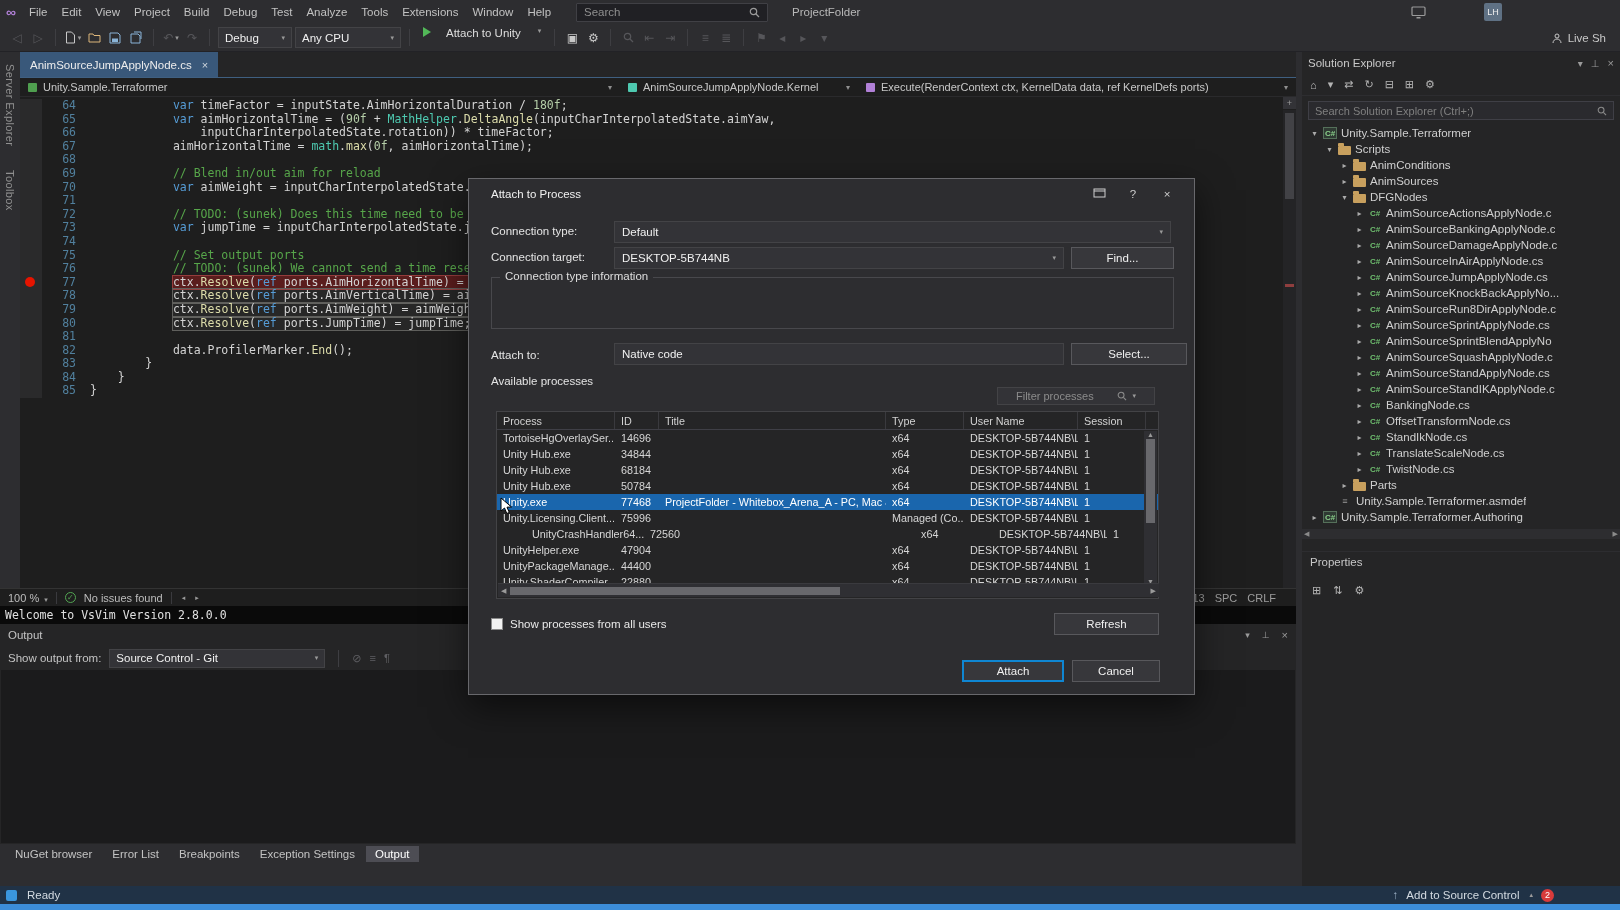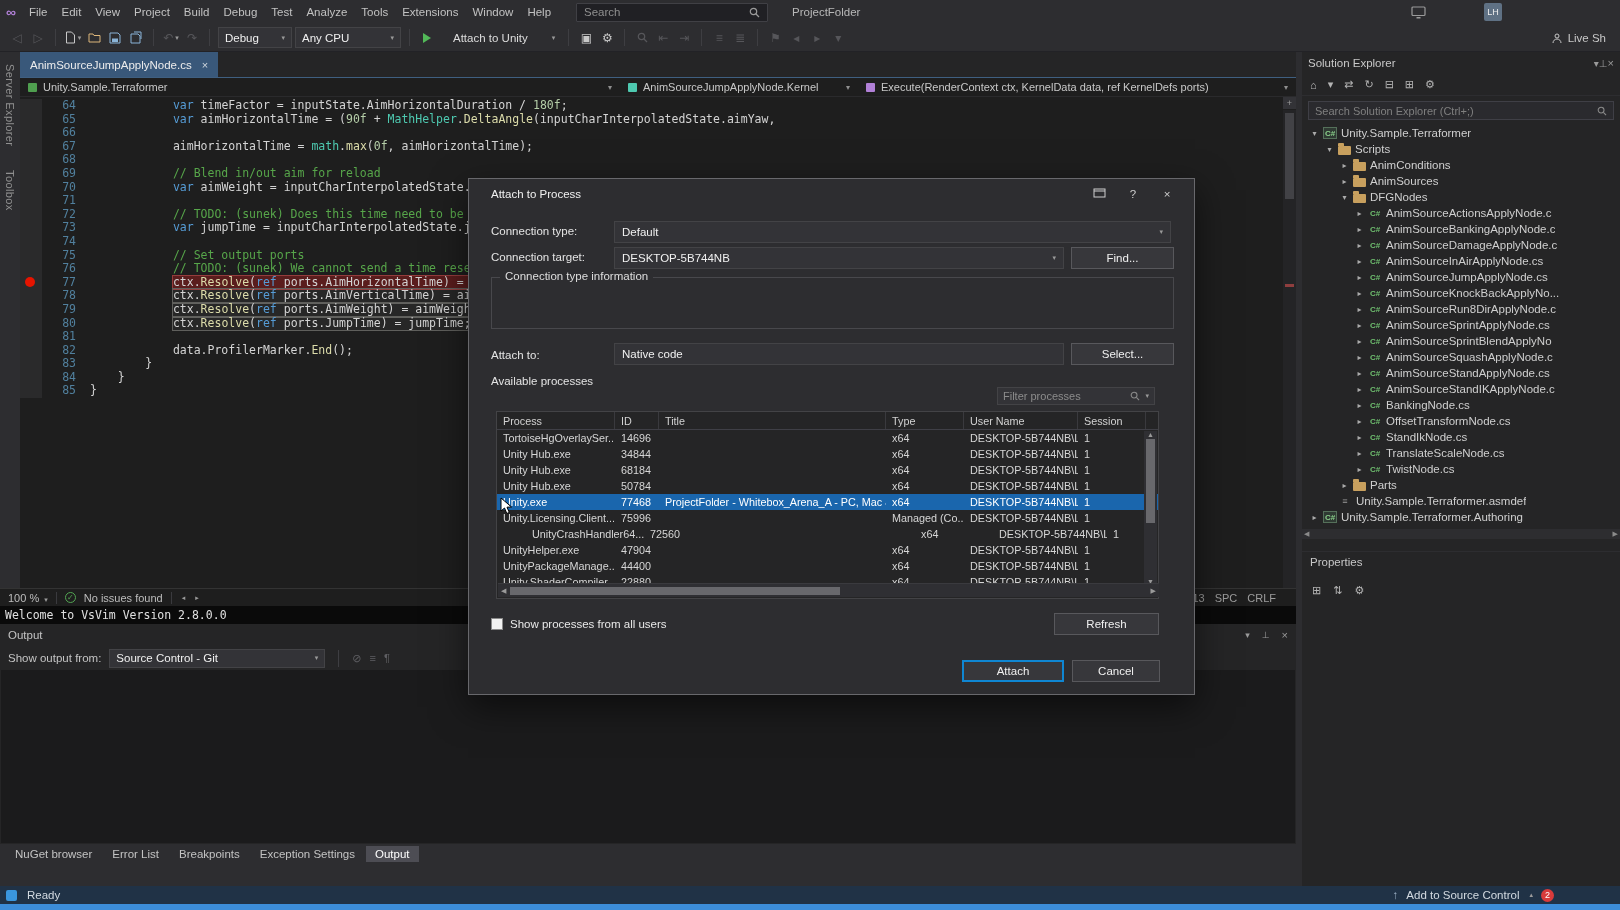--- a/index.html
+++ b/index.html
@@ -17,21 +17,21 @@
 #tb-right{margin-left:auto;display:flex;align-items:center;gap:58px;margin-right:118px}
 #avatar{width:18px;height:18px;background:#5f7184;color:#eee;font-size:9px;display:flex;align-items:center;justify-content:center;border-radius:2px}
 
 
 #toolbar{position:absolute;left:0;top:24px;width:1620px;height:28px;background:#2d2d30;display:flex;align-items:center;padding:0 8px;font-size:11.5px;gap:3px;border-bottom:1px solid #222226;z-index:5}
 .ticon{min-width:18px;height:18px;display:flex;align-items:center;justify-content:center;color:#c8c8c8;font-size:12px}
 .ticon.dis{color:#56565a}
 .chev{font-size:7px;color:#9a9a9a;margin-left:2px}
 .tsep{width:1px;height:17px;background:#3e3e42;margin:0 5px}
 .combo{height:21px;background:#333337;border:1px solid #434346;color:#f0f0f0;display:flex;align-items:center;justify-content:space-between;gap:10px;padding:0 6px}
-#attach-btn{display:flex;align-items:center;gap:22px;padding:0 5px;color:#ddd;height:21px}
+#attach-btn{display:flex;align-items:flex-start;gap:15px;padding:0 5px;color:#ddd;height:21px}
 #play-tri{width:0;height:0;border-left:8px solid #52b858;border-top:5px solid transparent;border-bottom:5px solid transparent}
 #live-share{margin-left:auto;display:flex;align-items:center;gap:5px;color:#c8c8c8;margin-right:6px}
 
 
 #left-rail{position:absolute;left:0;top:52px;width:20px;height:536px;background:#2d2d30}
 .rail-tab{writing-mode:vertical-lr;font-size:11px;color:#919191;padding:12px 4px;letter-spacing:.4px}
 
 
 #editor{position:absolute;left:20px;top:52px;width:1276px;height:536px;background:#1e1e1e;display:flex;flex-direction:column}
 #tabstrip{height:26px;background:#252526;display:flex;align-items:stretch;border-bottom:1px solid #3f5f80}
@@ -85,21 +85,21 @@
 .oc-ic{color:#5f5f63;font-size:11px}
 #output-body{flex:1;background:#1b1b1c;margin:0 1px 1px 1px}
 
 
 #btabs{position:absolute;left:0;top:844px;width:1296px;height:20px;display:flex;align-items:center;padding-left:6px;font-size:11.5px;color:#c3c3c3;gap:2px}
 .btab{padding:2px 9px}
 .btab.active{background:#4d4d54;color:#fff}
 
 
 #sepanel{position:absolute;left:1302px;top:52px;width:318px;height:834px;background:#252526;font-size:11.5px}
-#se-head{height:22px;display:flex;align-items:center;color:#c8c8c8;padding:0 6px;gap:0}
+#se-head{height:22px;display:flex;align-items:center;color:#c8c8c8;padding:0 6px;gap:8px}
 #se-head .spacer{flex:1}
 .se-hic{color:#9a9a9a;font-size:10px}
 #se-tools{height:22px;display:flex;align-items:center;gap:11px;padding:0 8px;color:#b4b4b4;font-size:11px;border-bottom:1px solid #2d2d30}
 #se-search{margin:5px 6px;height:19px;background:#2a2a2e;border:1px solid #3f3f46;display:flex;align-items:center;justify-content:space-between;padding:0 6px;color:#7f7f7f;font-size:11px}
 #setree{margin-top:2px}
 .trow{display:flex;align-items:center;height:16px;gap:4px;white-space:nowrap;overflow:hidden;color:#cfcfcf}
 .tarrow{width:9px;font-size:8px;color:#ababab;flex:0 0 auto;text-align:center}
 .tic{flex:0 0 auto;display:flex;align-items:center;justify-content:center}
 .ic-folder{width:13px;height:9px;background:#c8a05e;border-radius:1px;position:relative;margin-top:2px}
 .ic-folder::before{content:'';position:absolute;top:-3px;left:0;width:6px;height:3px;background:#c8a05e;border-radius:1px 1px 0 0}
@@ -125,21 +125,21 @@
 .dlg-tic{width:34px;text-align:center;color:#cfcfcf}
 .dabs{position:absolute}
 .dlabel{color:#e4e4e4}
 .dcombo{height:22px;background:#333337;border:1px solid #434346;display:flex;align-items:center;justify-content:space-between;padding:0 7px;color:#f0f0f0}
 .dinput{height:22px;background:#333337;border:1px solid #434346;display:flex;align-items:center;padding:0 7px;color:#f0f0f0}
 .dbtn{height:22px;background:#37373b;border:1px solid #58585c;color:#f0f0f0;display:flex;align-items:center;justify-content:center}
 .dbtn.primary{border-color:#0f86d2;box-shadow:inset 0 0 0 1px #0f86d2}
 #dgroup{left:22px;top:98px;width:683px;height:52px;border:1px solid #48484c}
 #dgroup-legend{position:absolute;top:-8px;left:8px;background:#2d2d30;padding:0 5px;color:#dedede}
 #dgroup-text{padding:8px 10px 0 10px;color:#c9c9c9;font-size:11.2px;line-height:14px}
-#dfilter{left:528px;top:208px;width:158px;height:18px;background:#333337;border:1px solid #434346;display:flex;align-items:center;justify-content:space-between;padding:0 5px;color:#8c8c8c;font-size:11px;gap:4px}
+#dfilter{left:528px;top:208px;width:158px;height:18px;background:#333337;border:1px solid #434346;display:flex;align-items:center;justify-content:space-between;padding:0 18px;color:#8c8c8c;font-size:11px;gap:4px}
 #ptable{left:27px;top:232px;width:663px;height:188px;background:#252526;border:1px solid #434346;font-size:10.8px}
 #ptable-head{display:flex;height:18px;border-bottom:1px solid #3f3f46;align-items:stretch;color:#d2d2d2}
 .th{padding-left:6px;border-right:1px solid #3a3a3e;display:flex;align-items:center;flex:0 0 auto}
 #ptable-body{height:154px;overflow:hidden}
 .prow{display:flex;height:16px;align-items:stretch;color:#d6d6d6}
 .prow .td{padding-left:6px;overflow:hidden;white-space:nowrap;display:flex;align-items:center;flex:0 0 auto}
 .prow.sel{background:#1a66ad;color:#fff}
 #pvscroll{position:absolute;right:1px;top:19px;width:13px;height:154px;background:#2f2f33;display:flex;flex-direction:column;align-items:center;font-size:7px;color:#9a9a9a}
 #pvthumb{width:9px;height:84px;background:#68686c;margin-top:1px}
 #phscroll{position:absolute;left:1px;bottom:1px;width:661px;height:14px;background:#2f2f33;border-top:1px solid #3a3a3e;display:flex;align-items:center;font-size:7px;color:#9a9a9a;padding:0 3px;gap:4px}
@@ -286,21 +286,21 @@
       <div class="crumb-seg">
         <span class="ci ci2"></span>
         <span class="crumb-label">Execute(RenderContext ctx, KernelData data, ref KernelDefs ports)</span>
         <span class="crumb-chev">▾</span>
       </div>
     </div>
   <div id="code-wrap">
     <div id="code-lines">
         <div class="line"><span class="bpm"></span><span class="ln">64</span><span class="lc"><span class="chunk" style="margin-left: 82.92px;"><span class="tk-kw">var</span><span class="tk-p"> timeFactor = inputState.AimHorizontalDuration / </span><span class="tk-n">180f</span><span class="tk-p">;</span></span></span></div>
         <div class="line"><span class="bpm"></span><span class="ln">65</span><span class="lc"><span class="chunk" style="margin-left: 82.92px;"><span class="tk-kw">var</span><span class="tk-p"> aimHorizontalTime = (</span><span class="tk-n">90f</span><span class="tk-p"> + </span><span class="tk-t">MathHelper</span><span class="tk-p">.</span><span class="tk-m">DeltaAngle</span><span class="tk-p">(inputCharInterpolatedState.aimYaw,</span></span></span></div>
-        <div class="line"><span class="bpm"></span><span class="ln">66</span></div>
+        <div class="line"><span class="bpm"></span><span class="ln">66</span><span class="lc"><span class="chunk" style="margin-left: 110.56px;"><span class="tk-p">inputCharInterpolatedState.rotation)) * timeFactor;</span></span></span></div>
         <div class="line"><span class="bpm"></span><span class="ln">67</span><span class="lc"><span class="chunk" style="margin-left: 82.92px;"><span class="tk-p">aimHorizontalTime = </span><span class="tk-t">math</span><span class="tk-p">.</span><span class="tk-m">max</span><span class="tk-p">(</span><span class="tk-n">0f</span><span class="tk-p">, aimHorizontalTime);</span></span></span></div>
         <div class="line"><span class="bpm"></span><span class="ln">68</span><span class="lc"><span class="chunk" style="margin-left: 0px;"></span></span></div>
         <div class="line"><span class="bpm"></span><span class="ln">69</span><span class="lc"><span class="chunk" style="margin-left: 82.92px;"><span class="tk-c">// Blend in/out aim for reload</span></span></span></div>
         <div class="line"><span class="bpm"></span><span class="ln">70</span><span class="lc"><span class="chunk" style="margin-left: 82.92px;"><span class="tk-kw">var</span><span class="tk-p"> aimWeight = inputCharInterpolatedState.blend</span></span></span></div>
         <div class="line"><span class="bpm"></span><span class="ln">71</span><span class="lc"><span class="chunk" style="margin-left: 0px;"></span></span></div>
         <div class="line"><span class="bpm"></span><span class="ln">72</span><span class="lc"><span class="chunk" style="margin-left: 82.92px;"><span class="tk-c">// TODO: (sunek) Does this time need to be loop</span></span></span></div>
         <div class="line"><span class="bpm"></span><span class="ln">73</span><span class="lc"><span class="chunk" style="margin-left: 82.92px;"><span class="tk-kw">var</span><span class="tk-p"> jumpTime = inputCharInterpolatedState.jumpT</span></span></span></div>
         <div class="line"><span class="bpm"></span><span class="ln">74</span><span class="lc"><span class="chunk" style="margin-left: 0px;"></span></span></div>
         <div class="line"><span class="bpm"></span><span class="ln">75</span><span class="lc"><span class="chunk" style="margin-left: 82.92px;"><span class="tk-c">// Set output ports</span></span></span></div>
         <div class="line"><span class="bpm"></span><span class="ln">76</span><span class="lc"><span class="chunk" style="margin-left: 82.92px;"><span class="tk-c">// TODO: (sunek) We cannot send a time reset an</span></span></span></div>
@@ -572,21 +572,21 @@
   <div class="dabs dbtn" style="left:602px;top:68px;width:103px">Find...</div>
 
   <div class="dabs" id="dgroup">
     <span id="dgroup-legend">Connection type information</span>
   </div>
 
   <span class="dabs dlabel" style="left:22px;top:170px">Attach to:</span>
   <div class="dabs dinput" style="left:145px;top:164px;width:450px">
     <span>Native code</span>
   </div>
-  <div class="dabs dbtn" style="left:602px;top:164px;width:103px">Select...</div>
+  <div class="dabs dbtn" style="left:602px;top:164px;width:116px">Select...</div>
 
   <span class="dabs dlabel" style="left:22px;top:196px">Available processes</span>
 
   <div class="dabs" id="dfilter">
     <span>Filter processes</span>
     <span style="display:flex;align-items:center;gap:3px">
       <svg width="10" height="10" viewBox="0 0 11 11">
           <circle cx="4.5" cy="4.5" r="3.2" fill="none" stroke="#8a8a8a" stroke-width="1.2"></circle>
           <line x1="7" y1="7" x2="10" y2="10" stroke="#8a8a8a" stroke-width="1.2"></line>
         </svg>

